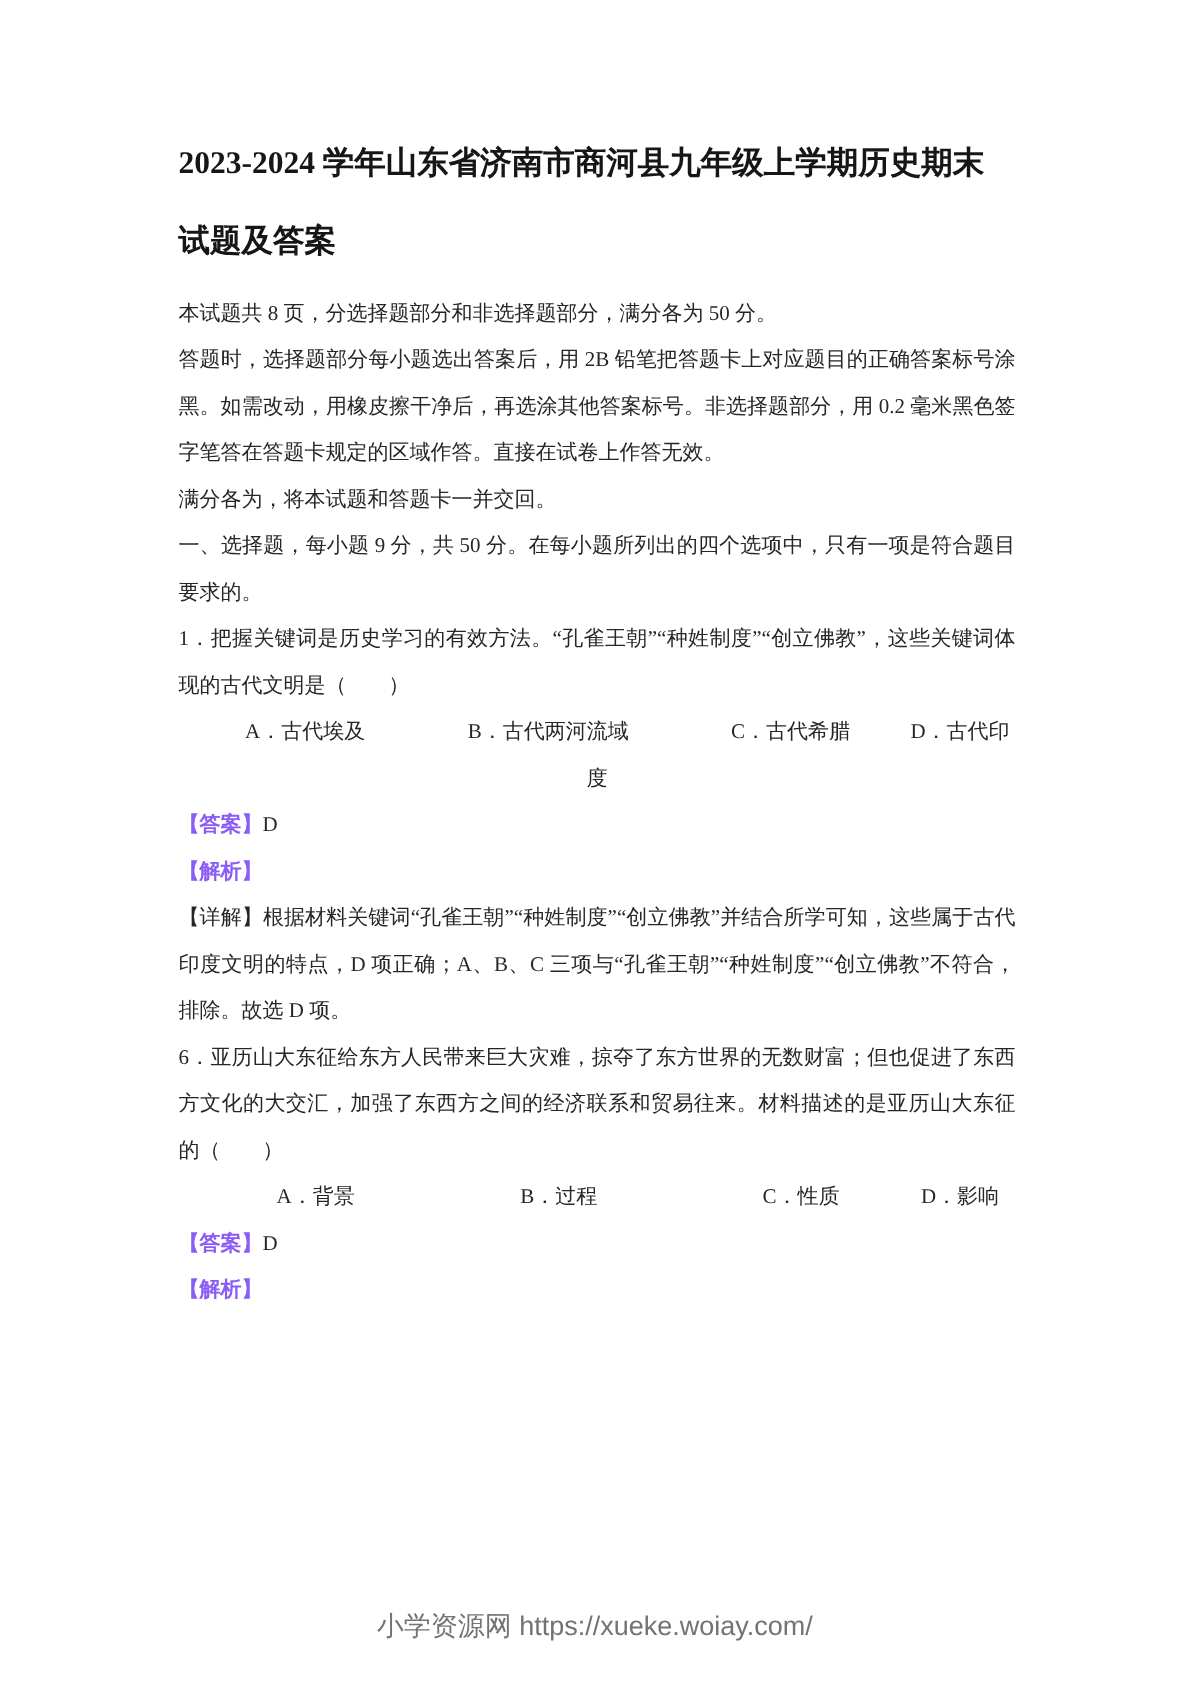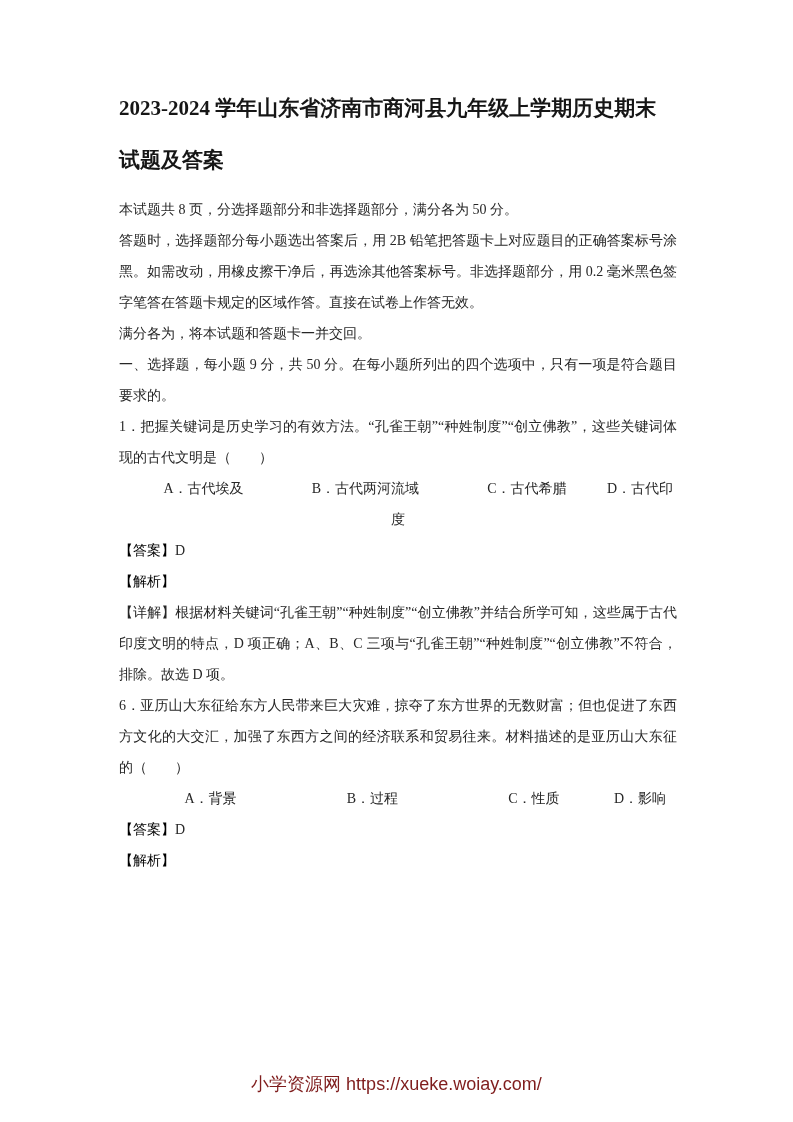--- a/index.html
+++ b/index.html
@@ -33,31 +33,31 @@
     font-size: 14px;
     line-height: 31px;
     margin: 0;
     text-align: center;
   }
   .opt { display: inline-block; vertical-align: top; }
   .opt.c0 { width: 161px; }
   .opt.c1 { width: 163px; }
   .opt.c2 { width: 160px; }
   .opt.last { display: inline; }
-  .blue { color: #000000; font-weight: 400; }
+  .blue { color: #8b5cf6; font-weight: 700; }
   .bold { font-weight: 400; }
   .footer {
     position: absolute;
     left: 0;
     right: 0;
     bottom: 26px;
     text-align: center;
     font-family: "Liberation Sans", "DejaVu Sans", sans-serif;
     font-size: 18px;
-    color: #7f1d1d;
+    color: #737373;
   }
 </style>
 </head>
 <body>
 
 <div class="page">
 
   <h1 class="doc-title">2023-2024 学年山东省济南市商河县九年级上学期历史期末试题及答案</h1>
 
   <p class="para">本试题共 8 页，分选择题部分和非选择题部分，满分各为 50 分。</p>

